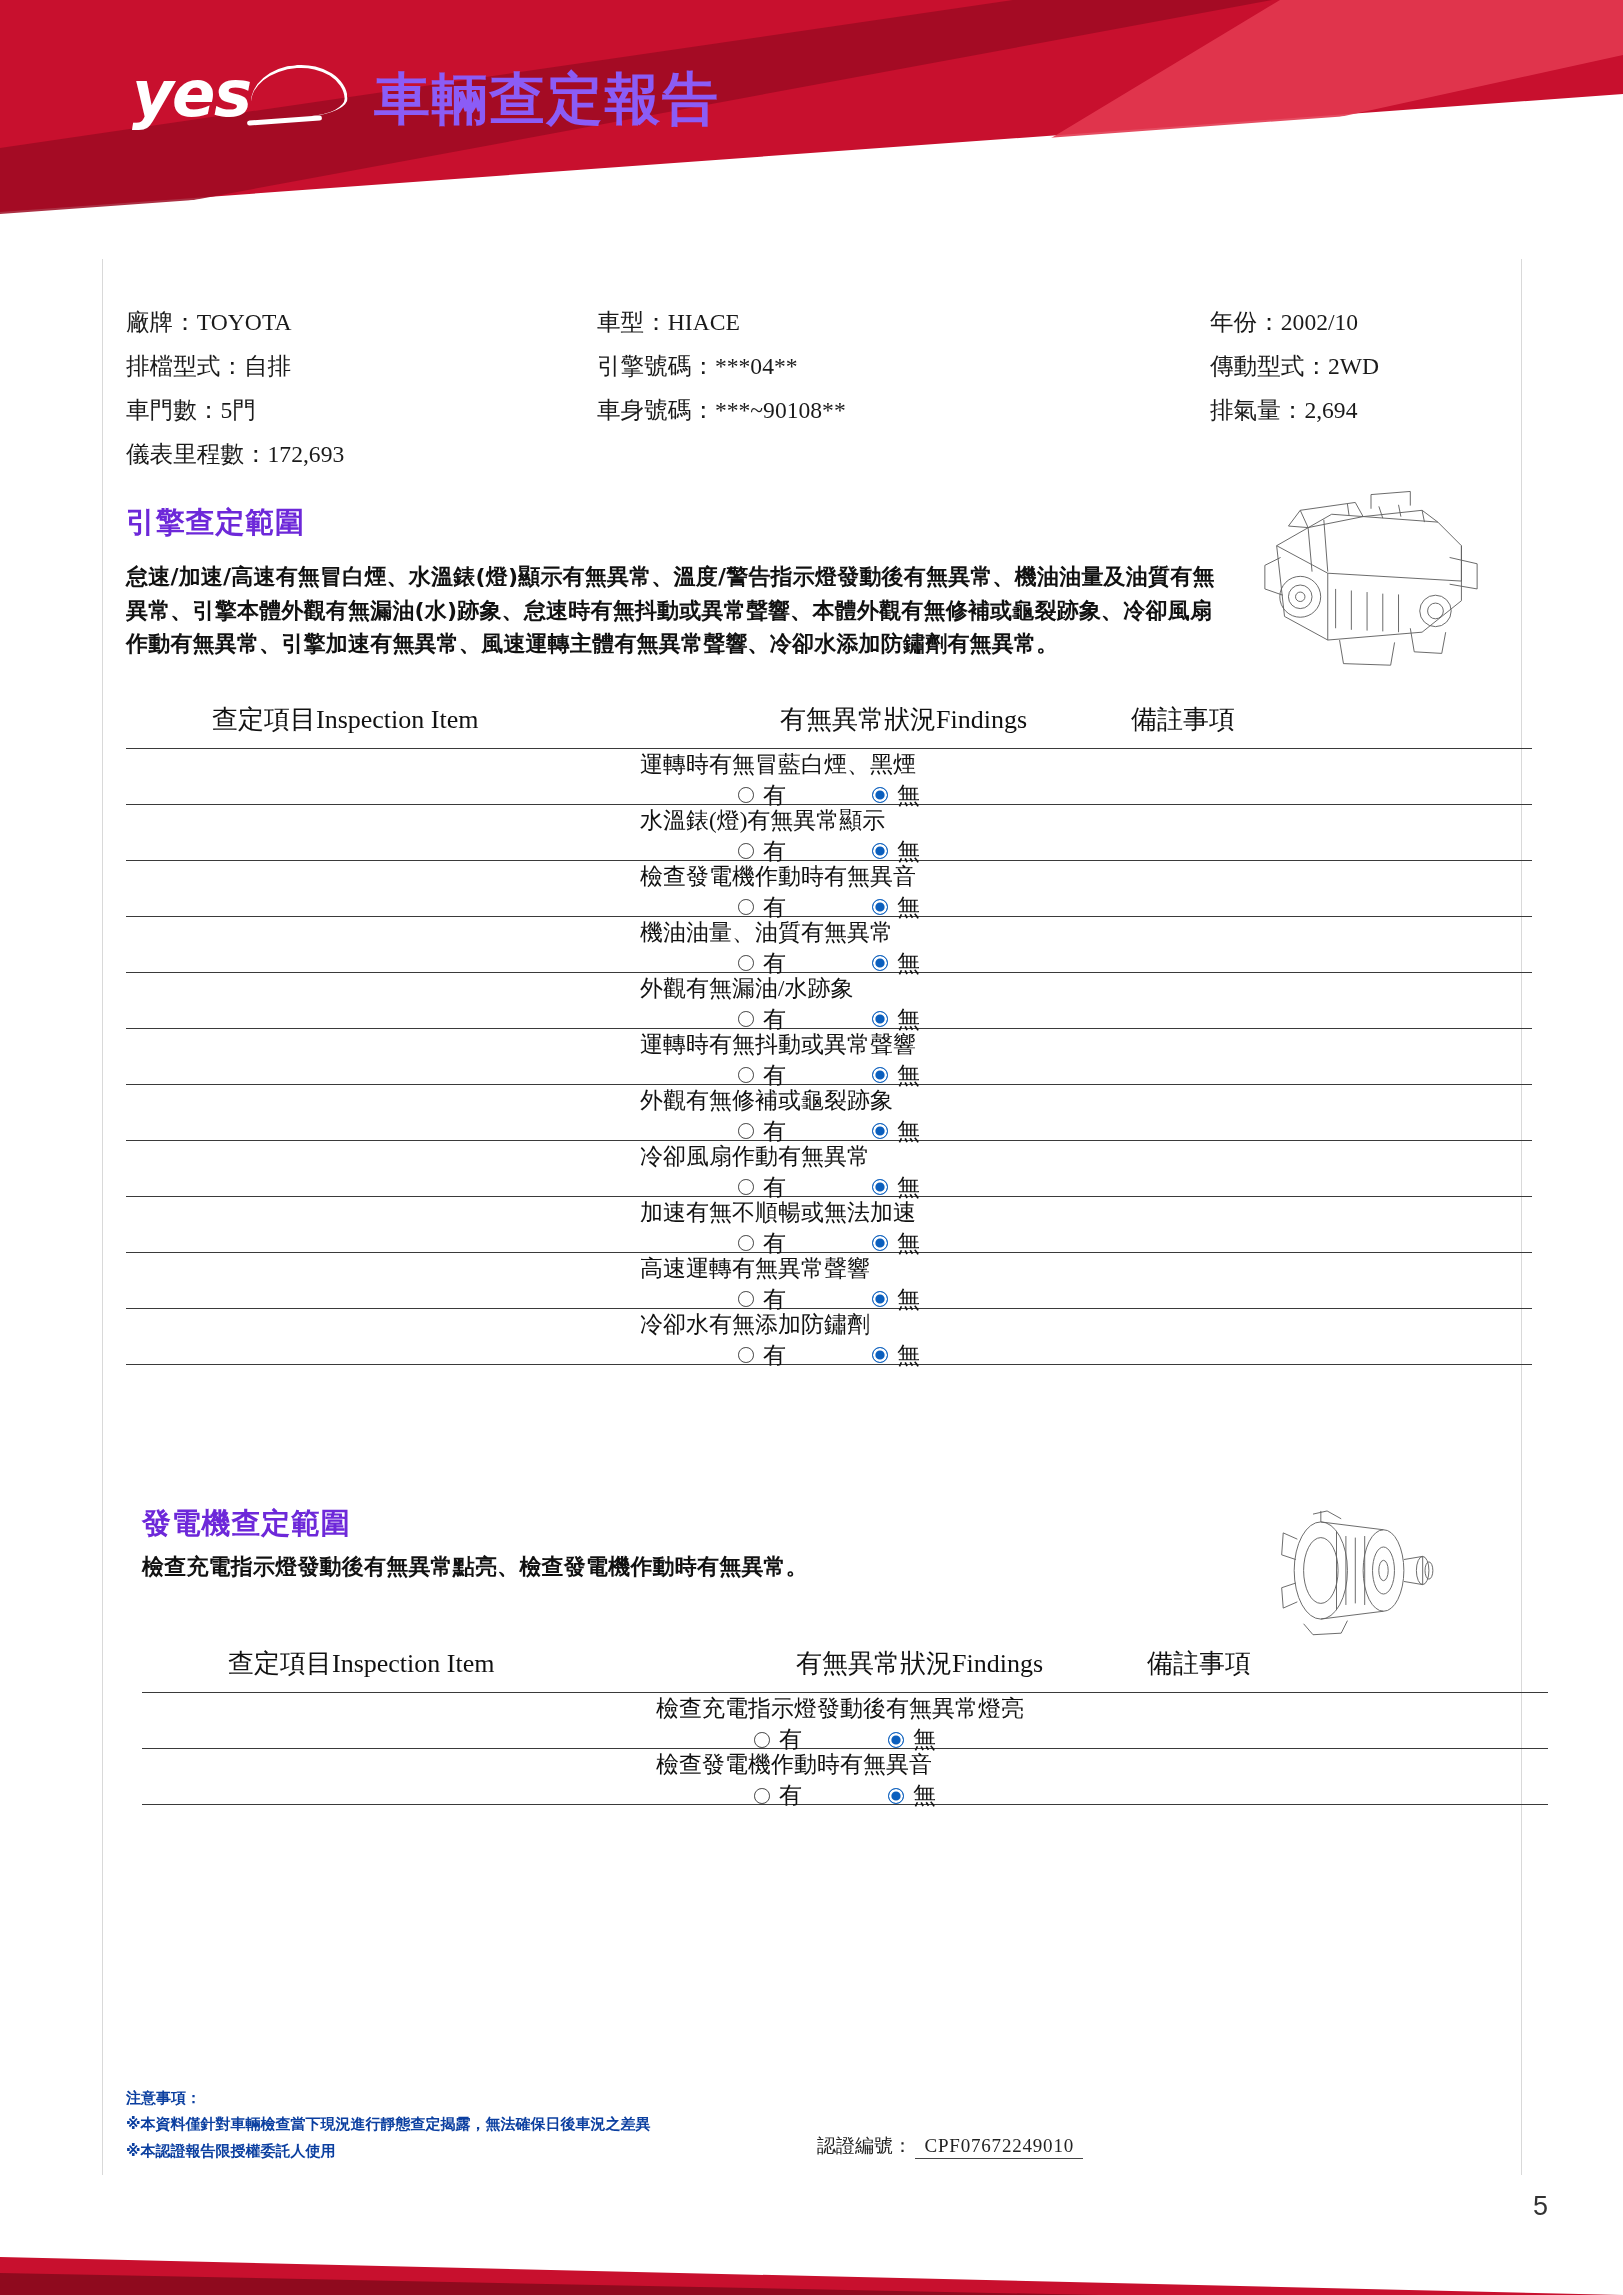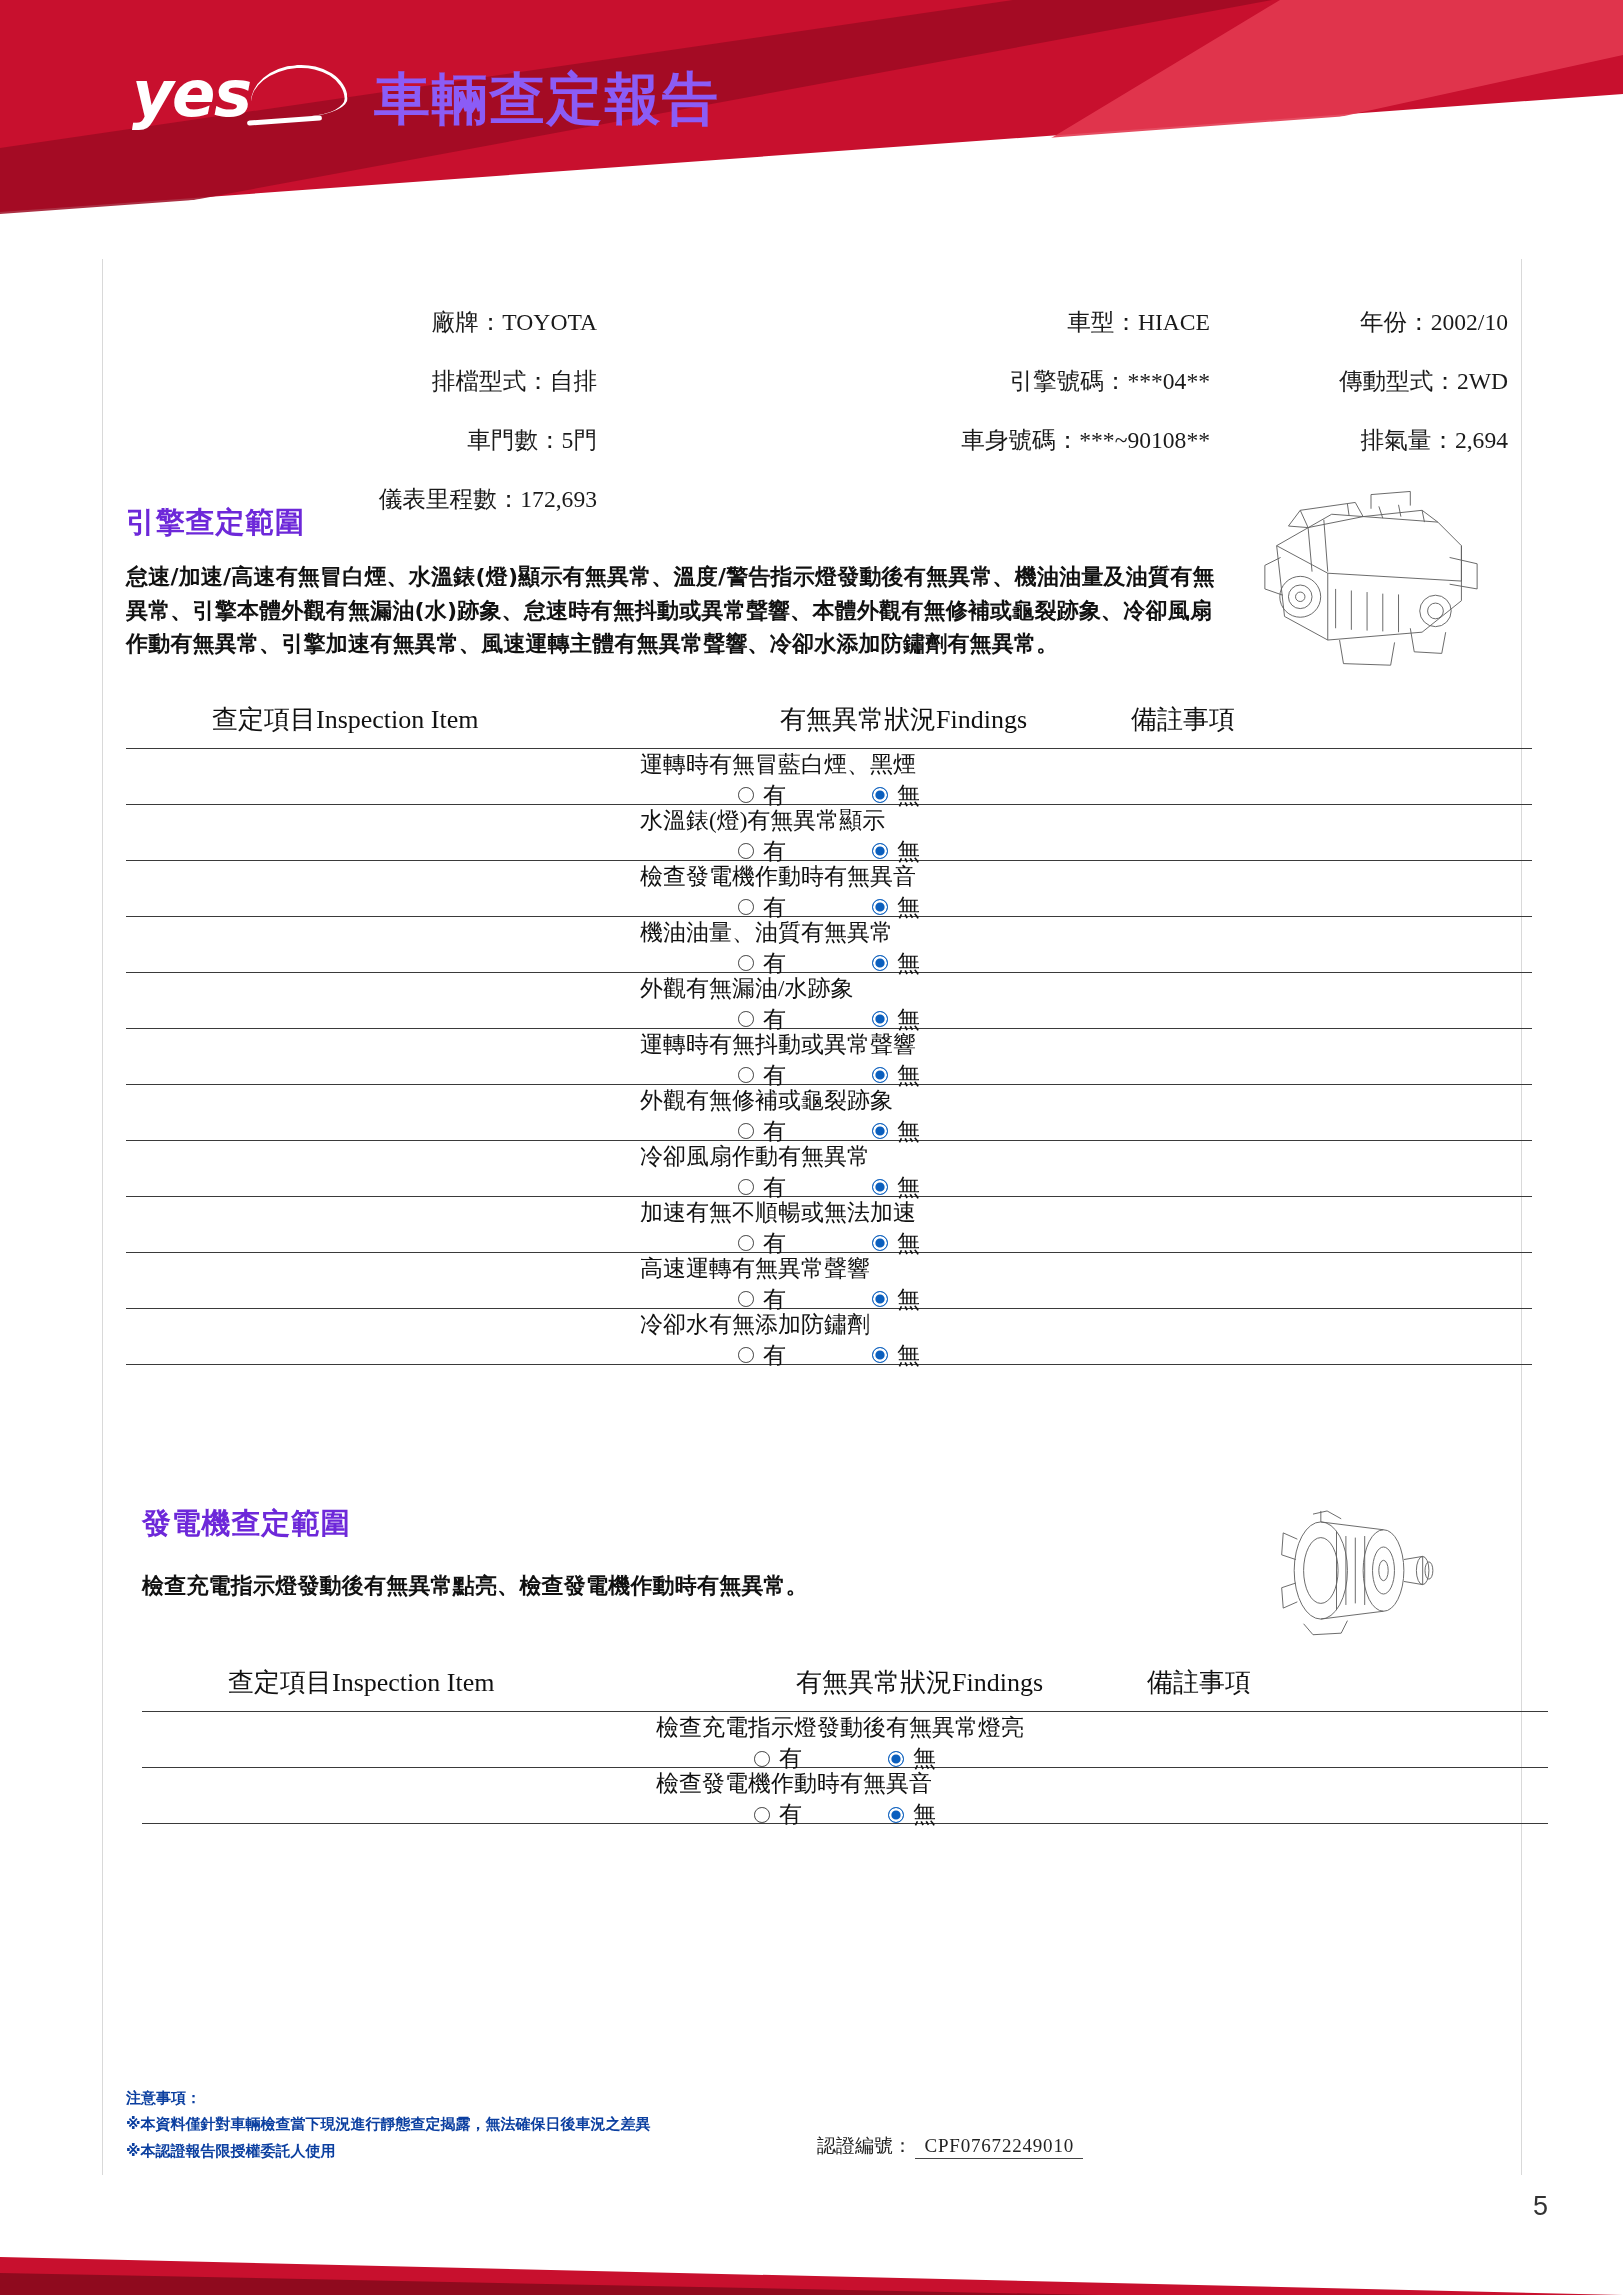--- a/index.html
+++ b/index.html
@@ -128,21 +128,21 @@
   .veh-info {
     position: absolute;
     left: 126px;
     top: 306px;
     width: 1382px;
     display: flex;
     font-family: "Liberation Serif", serif;
     font-size: 23.6px;
     color: #1a1a1a;
   }
-  .veh-col { display: flex; flex-direction: column; gap: 27px; align-items: flex-end; }
+  .veh-col { display: flex; flex-direction: column; gap: 12px; }
   .veh-col.c1 { width: 471px; }
   .veh-col.c2 { width: 613px; }
   .veh-col.c3 { width: 298px; }
   .veh-row { white-space: nowrap; }
 
   
   .sec-title {
     font-family: "DejaVu Sans", sans-serif;
     font-weight: bold;
     font-size: 29px;
@@ -547,21 +547,21 @@
     <path d="M40 60 L22 52 L20 80 L38 86"></path>
     <path d="M40 140 L22 148 L20 122 L38 116"></path>
     <path d="M60 28 L78 24 L96 34"></path>
     <path d="M70 38 L70 24"></path>
     <path d="M48 168 L60 182 L96 180 L104 164"></path>
   </g>
 </svg>
 
 <div style="position:absolute; left:142px; top:1504px; width:1406px;">
   <div class="sec-title">發電機查定範圍</div>
-  <div class="sec-desc" style="margin-top:25px; width:1021px;">檢查充電指示燈發動後有無異常點亮、檢查發電機作動時有無異常。</div>
+  <div class="sec-desc" style="margin-top:6px; width:1021px;">檢查充電指示燈發動後有無異常點亮、檢查發電機作動時有無異常。</div>
 
   <div class="tbl-head" style="margin-top:55px;">
     <div class="col-item">查定項目Inspection Item</div>
     <div class="col-find">有無異常狀況Findings</div>
     <div class="col-note">備註事項</div>
   </div>
 
   <div class="tbl">
     <div class="trow">
       <div class="col-item">檢查充電指示燈發動後有無異常燈亮</div>

